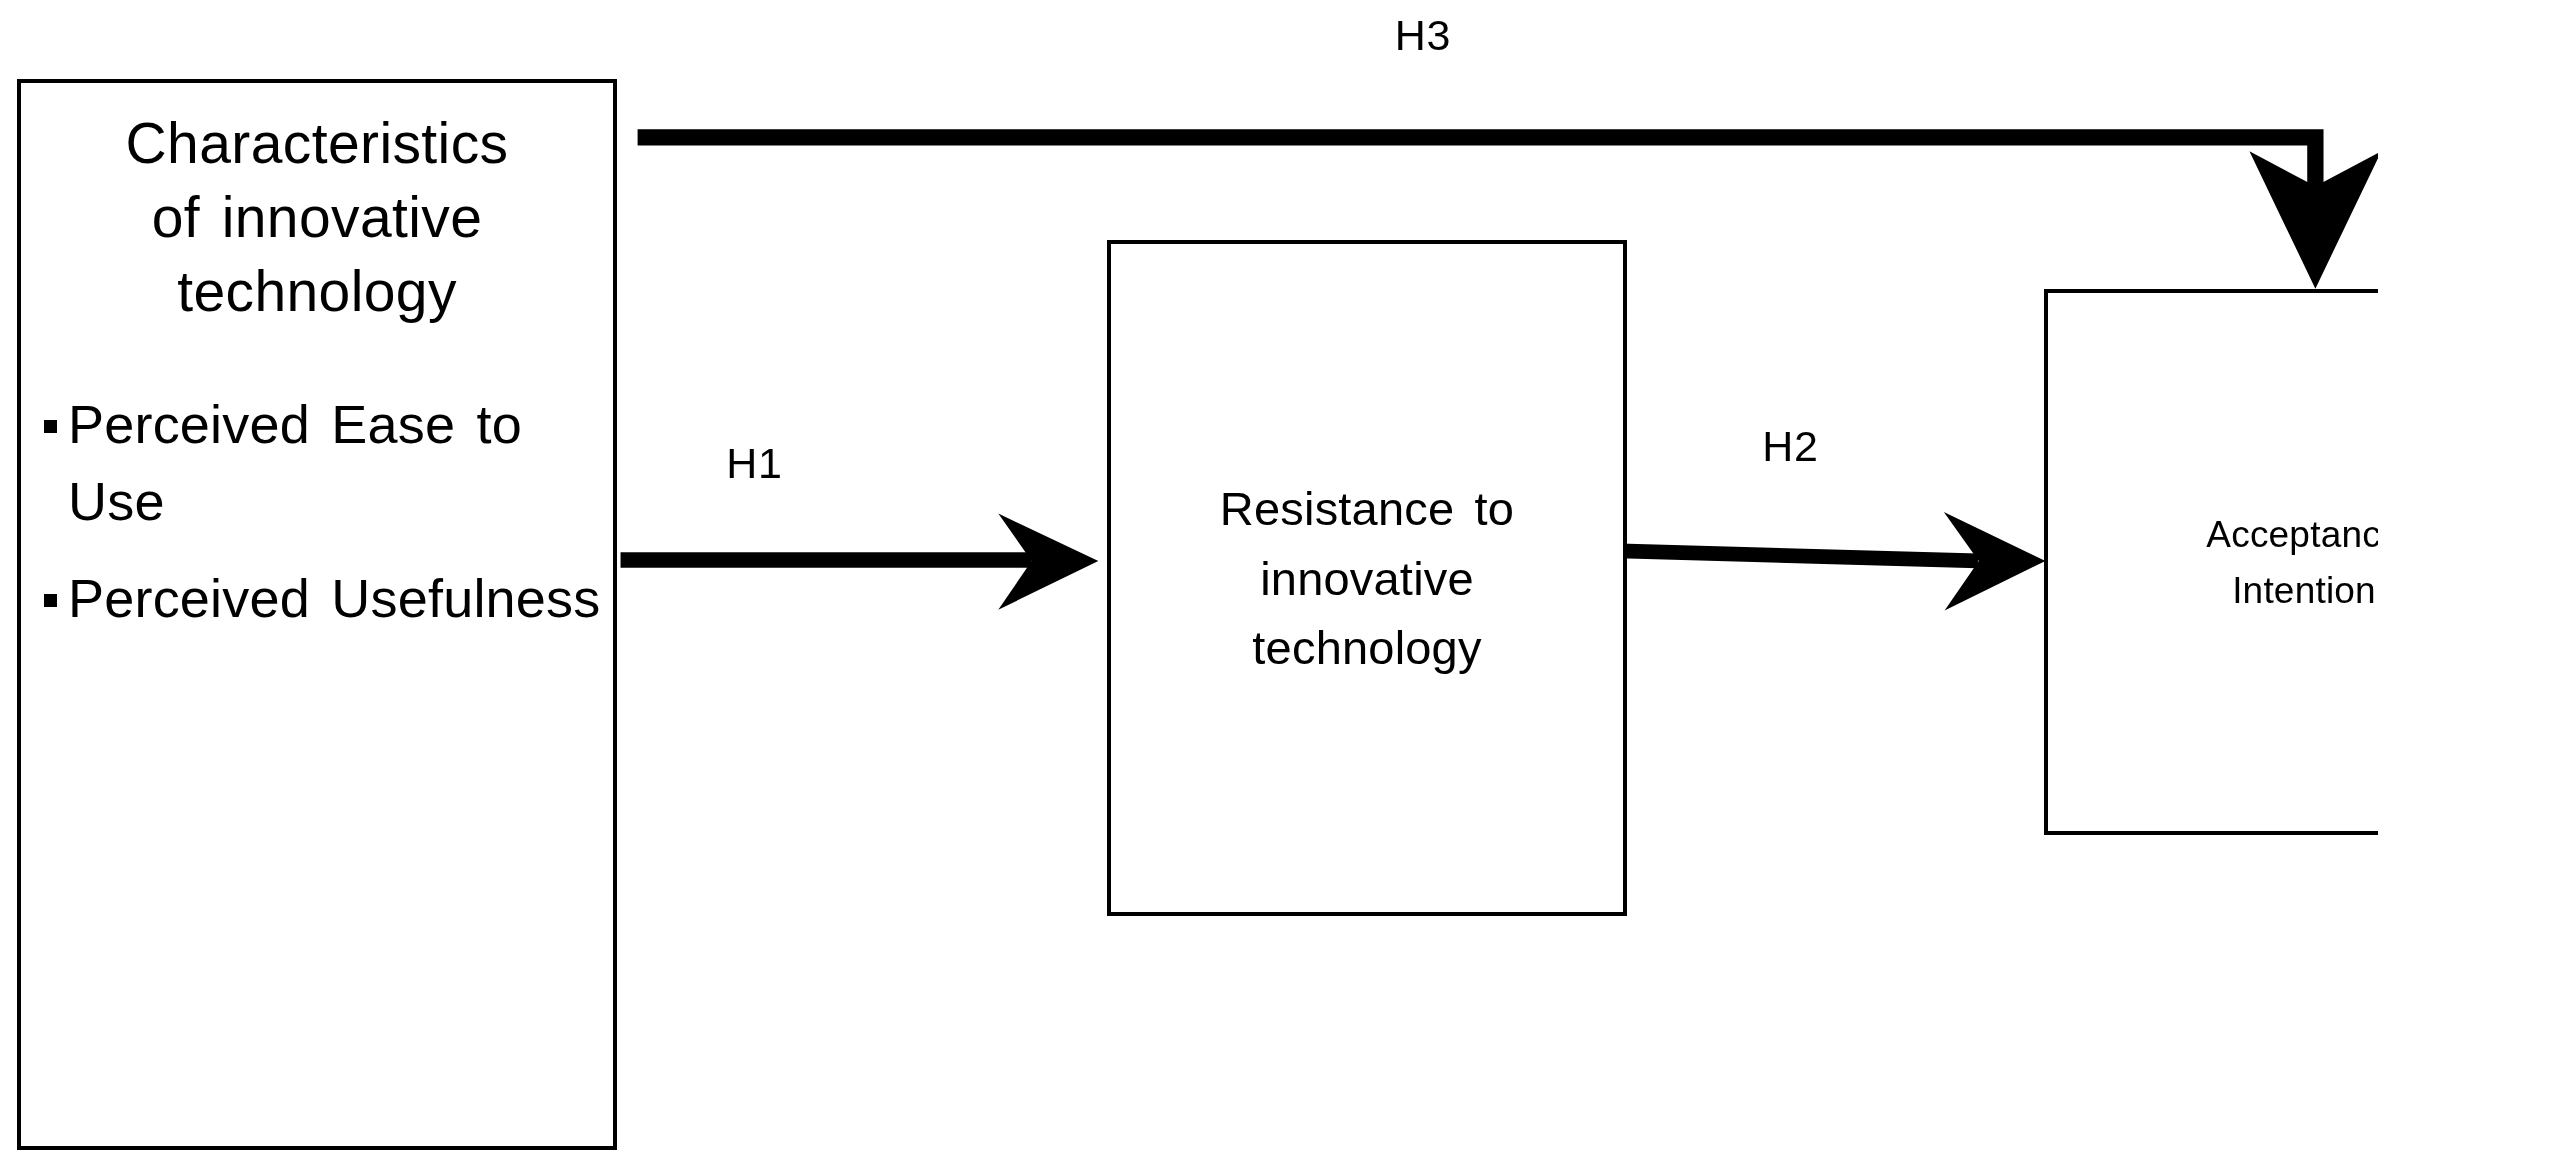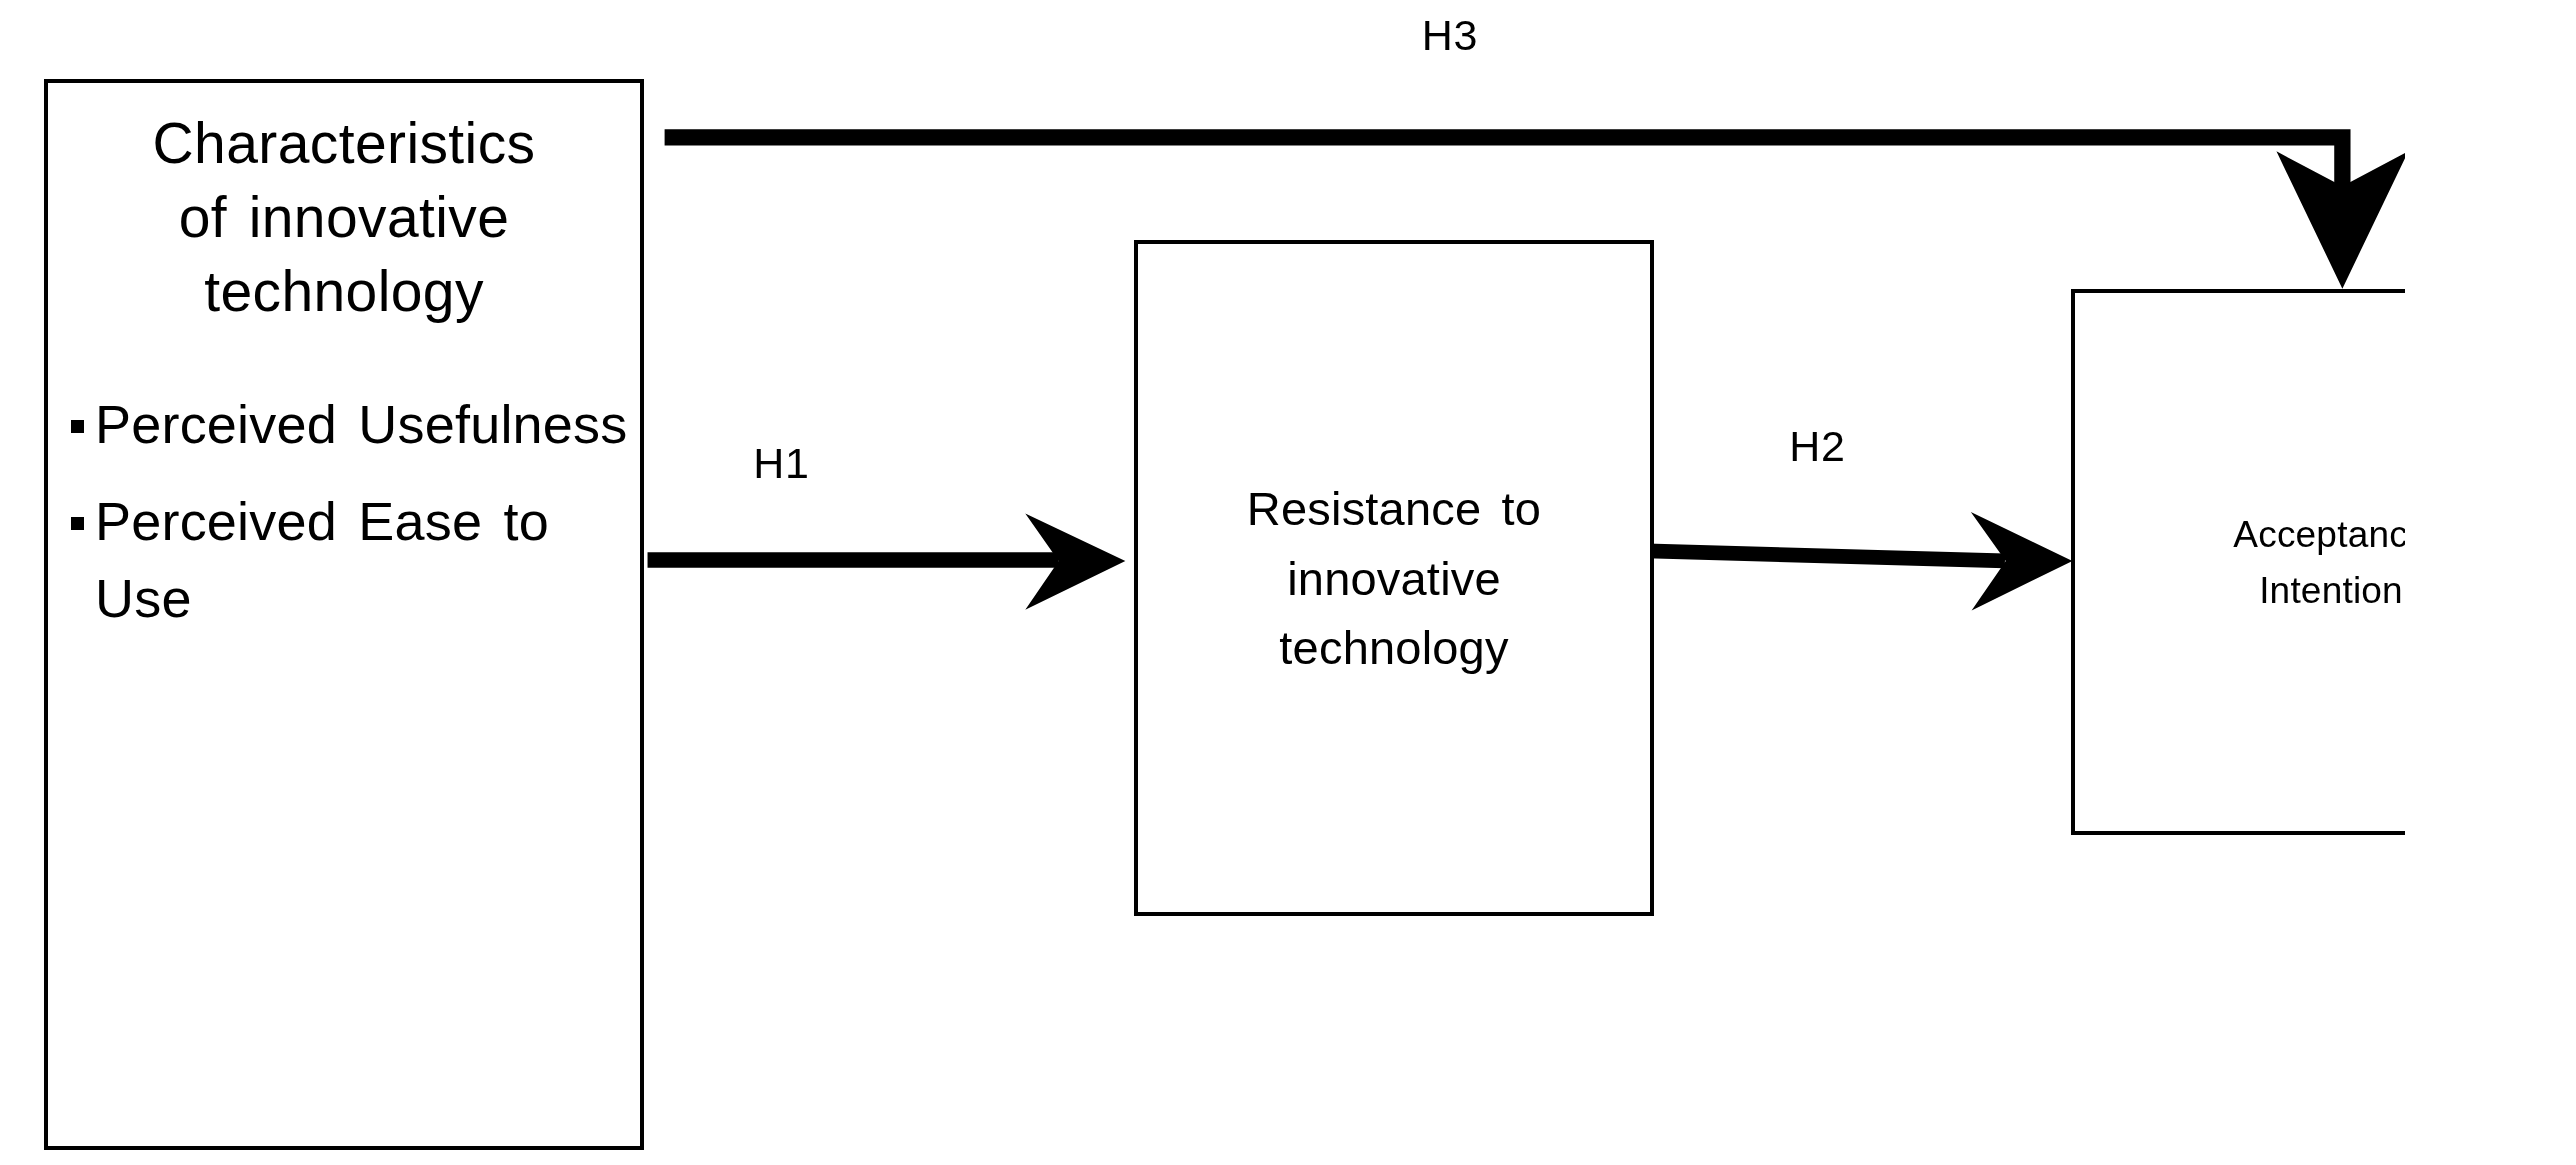--- a/index.html
+++ b/index.html
@@ -11,21 +11,20 @@
   body {
     font-family: "Liberation Sans", "DejaVu Sans", sans-serif;
     color: #000000;
   }
   #stage {
     position: relative;
     width: 2378px;
     height: 1166px;
     background: #ffffff;
     overflow: hidden;
-    margin-left: 27px;
   }
   .node-box {
     position: absolute;
     box-sizing: border-box;
     border: 4.7px solid #000000;
     background: #ffffff;
   }
   
   #box-characteristics {
     left: 17px;
@@ -163,25 +162,25 @@
 
   <div class="node-box" id="box-characteristics">
 
     <div class="box-heading">Characteristics
 of innovative
 technology</div>
 
     <ul class="bullet-list">
       <li class="bullet-item">
         <span class="bullet-marker"></span>
-        <span>Perceived Usefulness</span>
+        <span>Perceived Ease to Use</span>
       </li>
       <li class="bullet-item">
         <span class="bullet-marker"></span>
-        <span>Perceived Ease to Use</span>
+        <span>Perceived Usefulness</span>
       </li>
     </ul>
   </div>
 
   <div class="node-box" id="box-resistance">
     <div class="centered-label">Resistance to
 innovative
 technology</div>
   </div>
 

